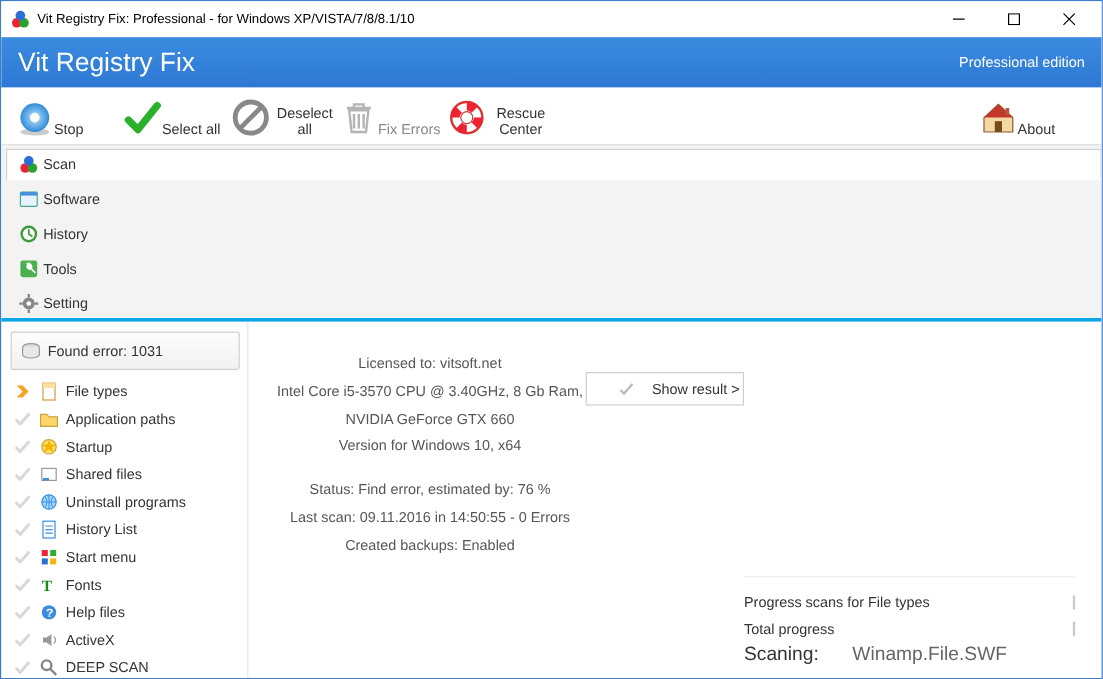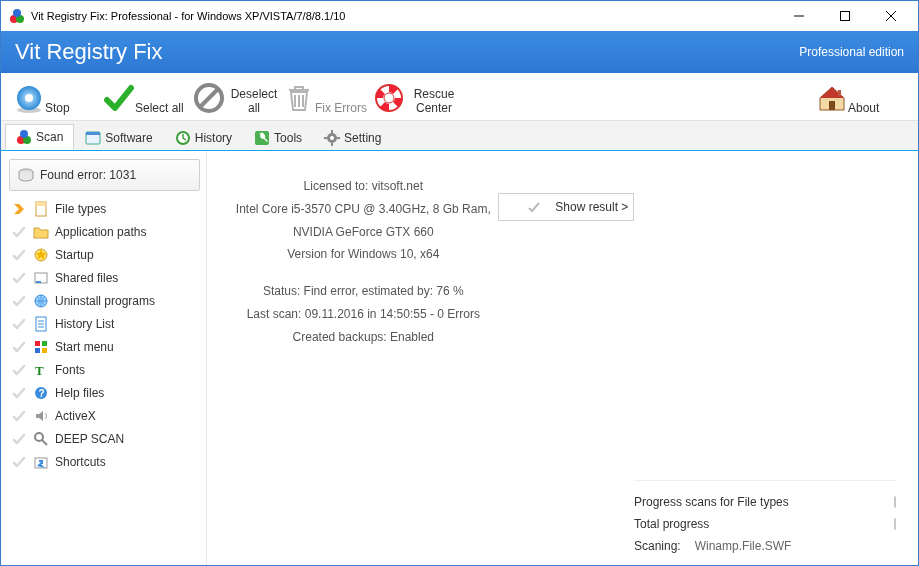--- a/index.html
+++ b/index.html
@@ -52,22 +52,23 @@
   .tbtn .ticon { width: 32px; height: 32px; margin-bottom: 1px; display:flex; align-items:center; justify-content:center;}
   .tbtn .tlabel { font-size: 12px; color: #333; }
   .tbtn.disabled .tlabel { color: #888; }
   .tbtn.disabled .ticon { filter: grayscale(1) opacity(.55); }
   .toolbar .spacer { flex: 1; }
   
   .tabsrow {
     display: flex;
     background: #f3f3f3;
     border-top: 1px solid #e2e2e2;
-    border-bottom: 1px solid #0ea5e9;
+    border-bottom: 3px solid #0ea5e9;
     padding-left: 4px;
+    flex-direction: column;
   }
   .tab {
     display: flex; align-items: center; gap: 4px;
     height: 26px; padding: 0 10px;
     border: 1px solid transparent;
     border-bottom: none;
     cursor: pointer;
     color: #333;
     margin-top: 3px;
   }
@@ -133,34 +134,34 @@
     cursor: pointer;
     padding-left: 24px;
   }
   .show-result .sricon { width:14px; height:14px; }
   .progress-area {
     margin-top: auto;
     border-top: 1px solid #efefef;
     padding-top: 10px;
   }
   .prow {
-    display: flex; align-items: center; gap: 10px;
+    display: flex; align-items: center; gap: 24px;
     height: 22px;
     font-size: 12px;
   }
   .prow .plabel { width: 250px; color: #333; }
   .pbar {
     flex: 1; height: 12px; border: 1px solid #c9c9c9; border-radius: 2px;
     background: #f6f6f6; overflow: hidden;
   }
   .pbar .pfill {
     height: 100%;
     background: linear-gradient(#33d8f7,#0db5e0);
   }
-  .scanning { font-size: 12px; color: #333; }
+  .scanning { font-size: 16px; color: #333; }
   .scanning .scanfile { color: #666; margin-left: 4px; }
 </style>
 </head>
 <body>
 
 <div class="titlebar">
   <svg class="app-icon-svg" viewBox="0 0 16 16">
     <circle cx="5" cy="11" r="4" fill="#e23"></circle>
       <circle cx="11" cy="11" r="4" fill="#29a32b"></circle>
       <circle cx="8" cy="5" r="4" fill="#2b6ed8"></circle>

